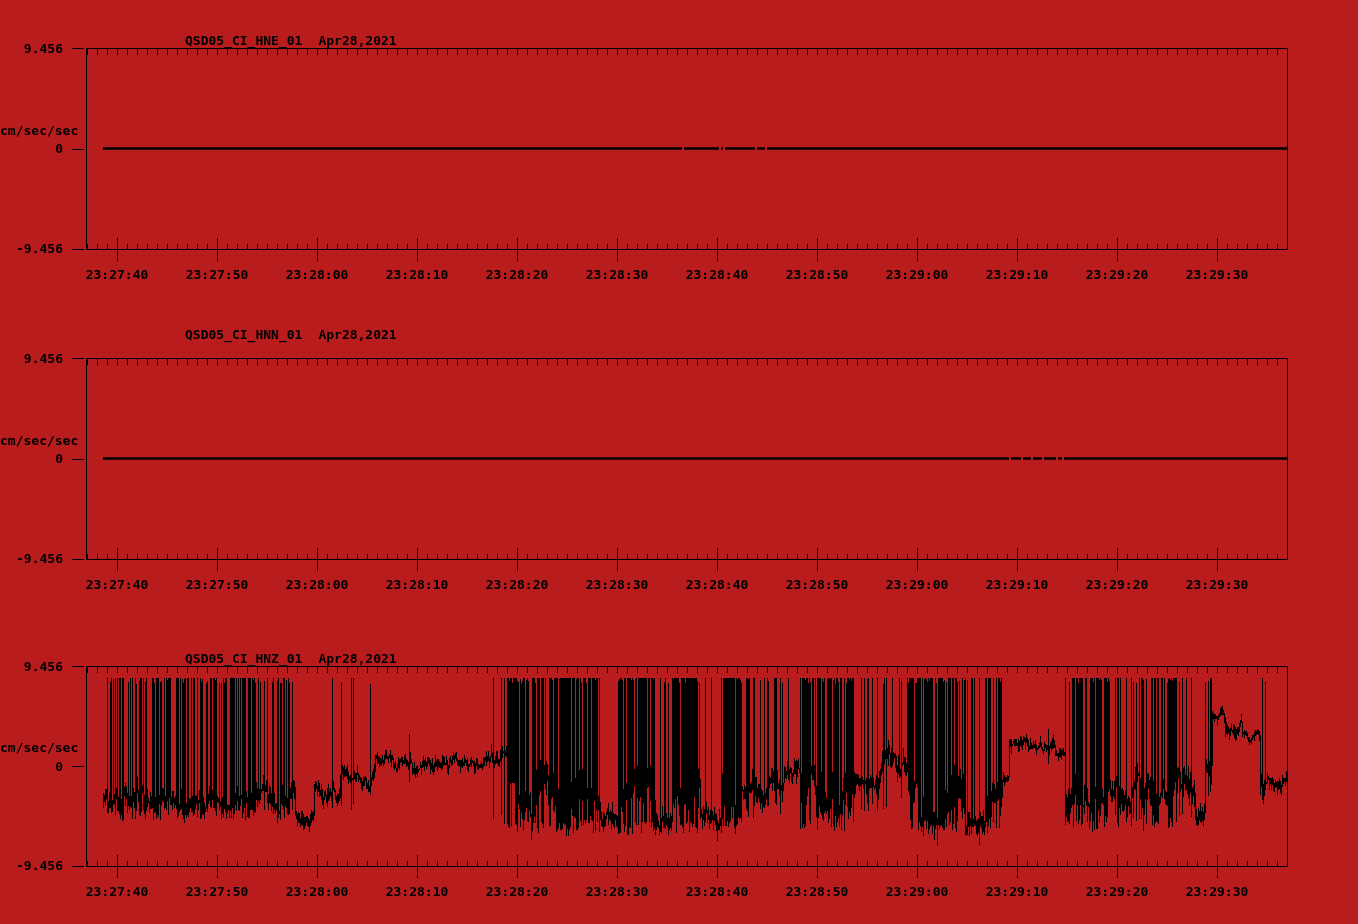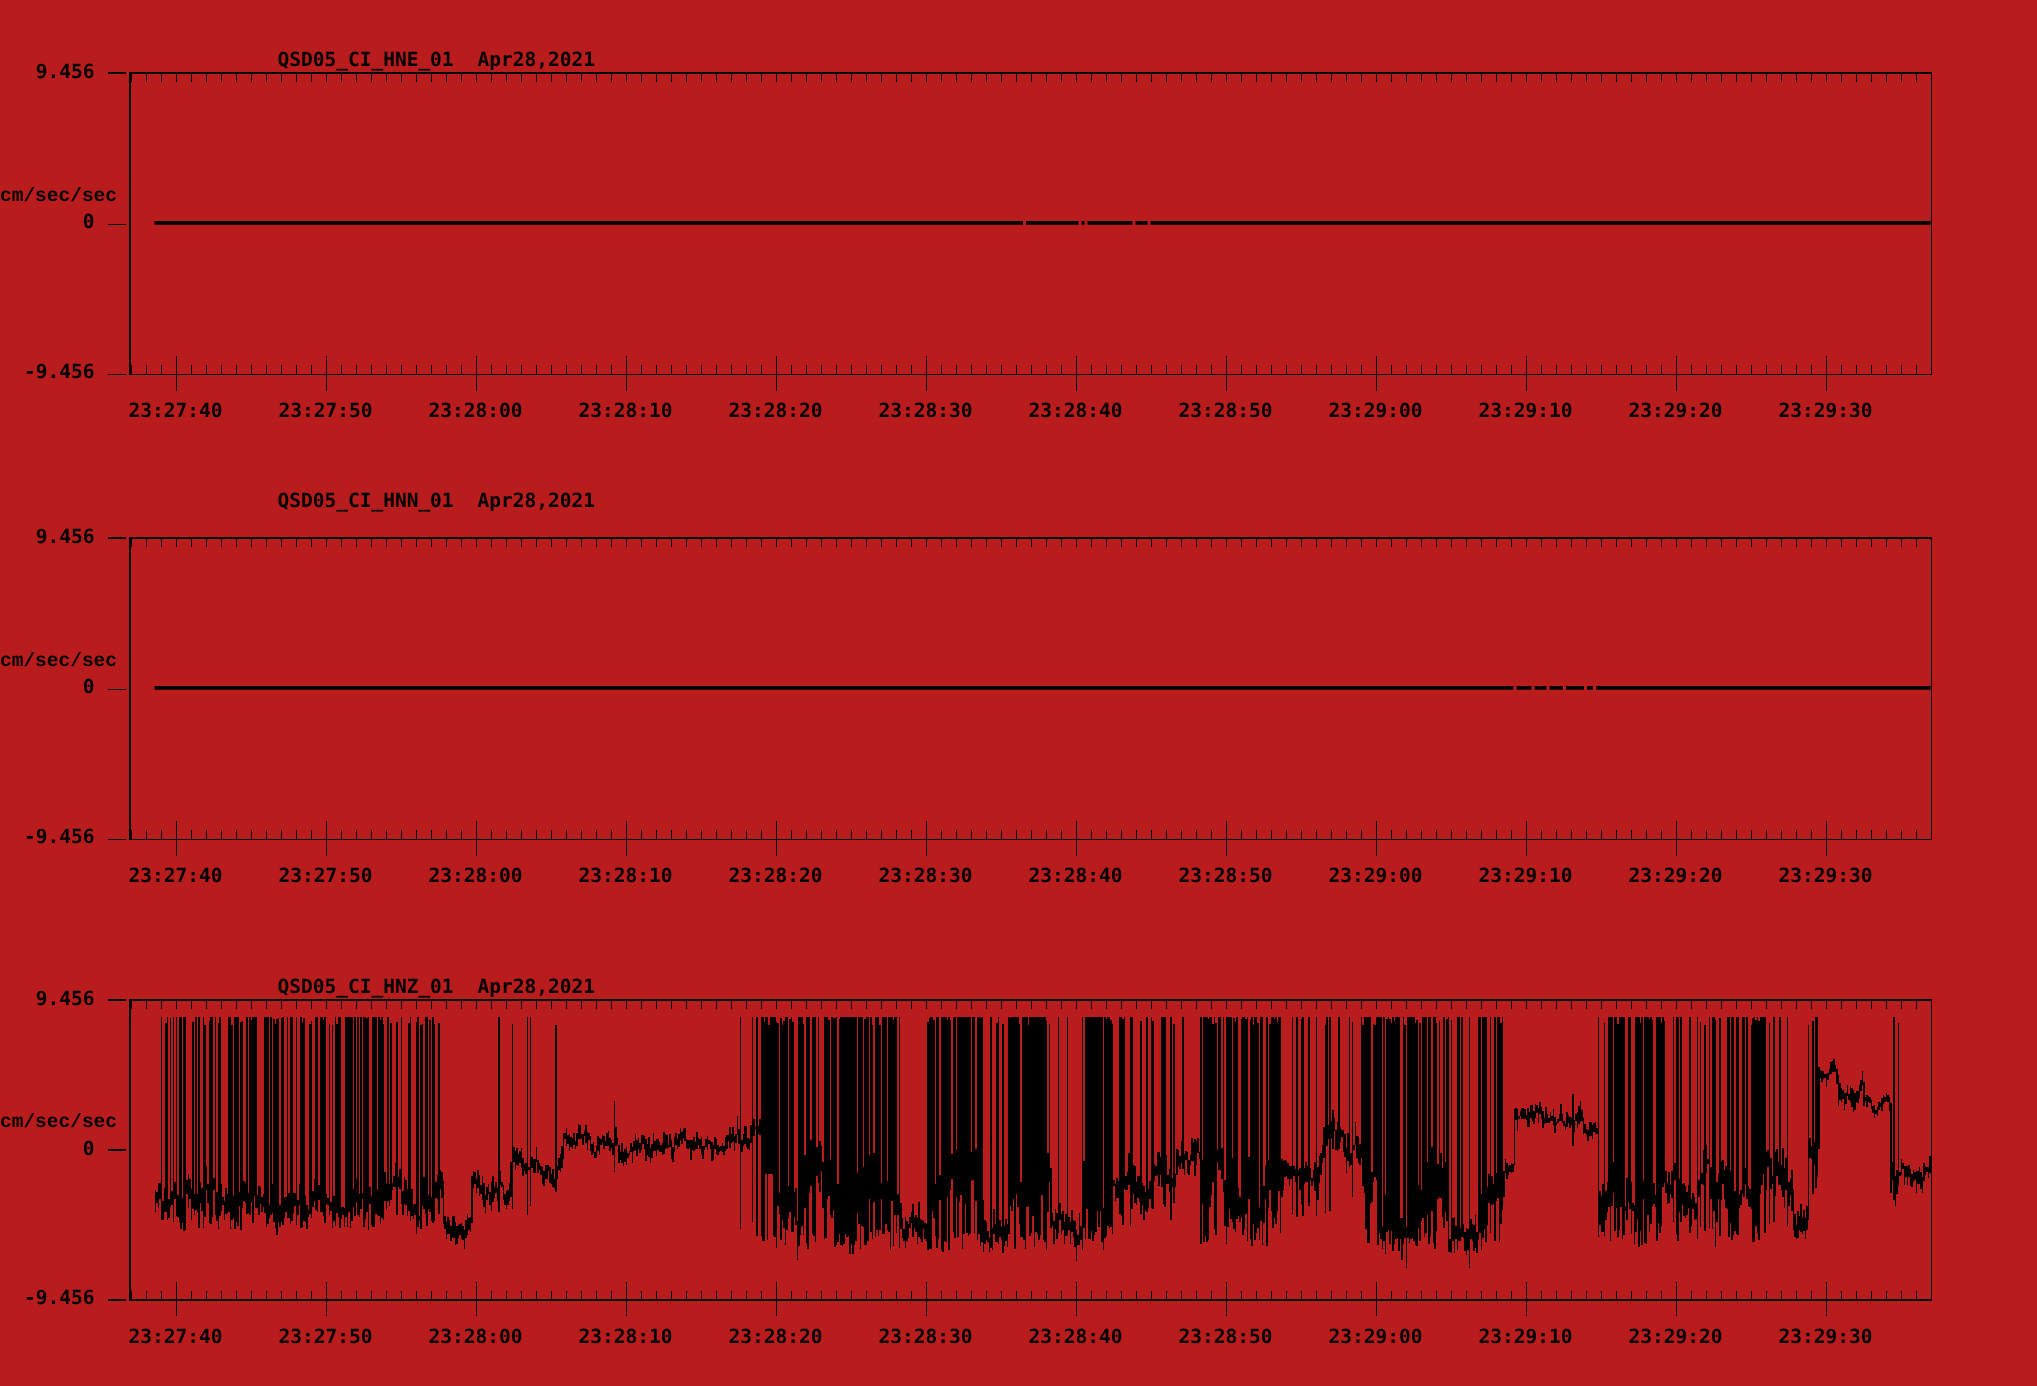--- a/index.html
+++ b/index.html
@@ -2,21 +2,21 @@
 <html><head>
 <meta charset="utf-8">
 <style>
   html,body{margin:0;padding:0;background:#fff;}
   #page{position:relative;width:1358px;height:924px;background:#b91c1c;
         font-family:"DejaVu Sans Mono","Liberation Mono",monospace;font-weight:bold;color:#000;overflow:hidden;}
   #wave{position:absolute;left:0;top:0;}
   .lbl{position:absolute;font-size:13px;line-height:13px;white-space:pre;color:#000;}
   .xtick{width:100px;text-align:center;}
   .ytick{width:60px;text-align:right;}
-  .yunit{width:78px;text-align:left;font-family:Liberation Mono, monospace;}
+  .yunit{width:78px;text-align:left;}
   .title .date{margin-left:16px;}
 </style>
 </head>
 <body>
 
 <div id="page">
   <svg id="wave" width="1358" height="924">
       <path d="M86.5 48.5H1287.5V249.5H86.5ZM87.5 48.5V54.5M87.5 243.5V249.5M97.5 48.5V54.5M97.5 243.5V249.5M107.5 48.5V54.5M107.5 243.5V249.5M117.5 48.5V54.5M117.5 237.5V260.5M127.5 48.5V54.5M127.5 243.5V249.5M137.5 48.5V54.5M137.5 243.5V249.5M147.5 48.5V54.5M147.5 243.5V249.5M157.5 48.5V54.5M157.5 243.5V249.5M167.5 48.5V54.5M167.5 243.5V249.5M177.5 48.5V54.5M177.5 243.5V249.5M187.5 48.5V54.5M187.5 243.5V249.5M197.5 48.5V54.5M197.5 243.5V249.5M207.5 48.5V54.5M207.5 243.5V249.5M217.5 48.5V54.5M217.5 237.5V260.5M227.5 48.5V54.5M227.5 243.5V249.5M237.5 48.5V54.5M237.5 243.5V249.5M247.5 48.5V54.5M247.5 243.5V249.5M257.5 48.5V54.5M257.5 243.5V249.5M267.5 48.5V54.5M267.5 243.5V249.5M277.5 48.5V54.5M277.5 243.5V249.5M287.5 48.5V54.5M287.5 243.5V249.5M297.5 48.5V54.5M297.5 243.5V249.5M307.5 48.5V54.5M307.5 243.5V249.5M317.5 48.5V54.5M317.5 237.5V260.5M327.5 48.5V54.5M327.5 243.5V249.5M337.5 48.5V54.5M337.5 243.5V249.5M347.5 48.5V54.5M347.5 243.5V249.5M357.5 48.5V54.5M357.5 243.5V249.5M367.5 48.5V54.5M367.5 243.5V249.5M377.5 48.5V54.5M377.5 243.5V249.5M387.5 48.5V54.5M387.5 243.5V249.5M397.5 48.5V54.5M397.5 243.5V249.5M407.5 48.5V54.5M407.5 243.5V249.5M417.5 48.5V54.5M417.5 237.5V260.5M427.5 48.5V54.5M427.5 243.5V249.5M437.5 48.5V54.5M437.5 243.5V249.5M447.5 48.5V54.5M447.5 243.5V249.5M457.5 48.5V54.5M457.5 243.5V249.5M467.5 48.5V54.5M467.5 243.5V249.5M477.5 48.5V54.5M477.5 243.5V249.5M487.5 48.5V54.5M487.5 243.5V249.5M497.5 48.5V54.5M497.5 243.5V249.5M507.5 48.5V54.5M507.5 243.5V249.5M517.5 48.5V54.5M517.5 237.5V260.5M527.5 48.5V54.5M527.5 243.5V249.5M537.5 48.5V54.5M537.5 243.5V249.5M547.5 48.5V54.5M547.5 243.5V249.5M557.5 48.5V54.5M557.5 243.5V249.5M567.5 48.5V54.5M567.5 243.5V249.5M577.5 48.5V54.5M577.5 243.5V249.5M587.5 48.5V54.5M587.5 243.5V249.5M597.5 48.5V54.5M597.5 243.5V249.5M607.5 48.5V54.5M607.5 243.5V249.5M617.5 48.5V54.5M617.5 237.5V260.5M627.5 48.5V54.5M627.5 243.5V249.5M637.5 48.5V54.5M637.5 243.5V249.5M647.5 48.5V54.5M647.5 243.5V249.5M657.5 48.5V54.5M657.5 243.5V249.5M667.5 48.5V54.5M667.5 243.5V249.5M677.5 48.5V54.5M677.5 243.5V249.5M687.5 48.5V54.5M687.5 243.5V249.5M697.5 48.5V54.5M697.5 243.5V249.5M707.5 48.5V54.5M707.5 243.5V249.5M717.5 48.5V54.5M717.5 237.5V260.5M727.5 48.5V54.5M727.5 243.5V249.5M737.5 48.5V54.5M737.5 243.5V249.5M747.5 48.5V54.5M747.5 243.5V249.5M757.5 48.5V54.5M757.5 243.5V249.5M767.5 48.5V54.5M767.5 243.5V249.5M777.5 48.5V54.5M777.5 243.5V249.5M787.5 48.5V54.5M787.5 243.5V249.5M797.5 48.5V54.5M797.5 243.5V249.5M807.5 48.5V54.5M807.5 243.5V249.5M817.5 48.5V54.5M817.5 237.5V260.5M827.5 48.5V54.5M827.5 243.5V249.5M837.5 48.5V54.5M837.5 243.5V249.5M847.5 48.5V54.5M847.5 243.5V249.5M857.5 48.5V54.5M857.5 243.5V249.5M867.5 48.5V54.5M867.5 243.5V249.5M877.5 48.5V54.5M877.5 243.5V249.5M887.5 48.5V54.5M887.5 243.5V249.5M897.5 48.5V54.5M897.5 243.5V249.5M907.5 48.5V54.5M907.5 243.5V249.5M917.5 48.5V54.5M917.5 237.5V260.5M927.5 48.5V54.5M927.5 243.5V249.5M937.5 48.5V54.5M937.5 243.5V249.5M947.5 48.5V54.5M947.5 243.5V249.5M957.5 48.5V54.5M957.5 243.5V249.5M967.5 48.5V54.5M967.5 243.5V249.5M977.5 48.5V54.5M977.5 243.5V249.5M987.5 48.5V54.5M987.5 243.5V249.5M997.5 48.5V54.5M997.5 243.5V249.5M1007.5 48.5V54.5M1007.5 243.5V249.5M1017.5 48.5V54.5M1017.5 237.5V260.5M1027.5 48.5V54.5M1027.5 243.5V249.5M1037.5 48.5V54.5M1037.5 243.5V249.5M1047.5 48.5V54.5M1047.5 243.5V249.5M1057.5 48.5V54.5M1057.5 243.5V249.5M1067.5 48.5V54.5M1067.5 243.5V249.5M1077.5 48.5V54.5M1077.5 243.5V249.5M1087.5 48.5V54.5M1087.5 243.5V249.5M1097.5 48.5V54.5M1097.5 243.5V249.5M1107.5 48.5V54.5M1107.5 243.5V249.5M1117.5 48.5V54.5M1117.5 237.5V260.5M1127.5 48.5V54.5M1127.5 243.5V249.5M1137.5 48.5V54.5M1137.5 243.5V249.5M1147.5 48.5V54.5M1147.5 243.5V249.5M1157.5 48.5V54.5M1157.5 243.5V249.5M1167.5 48.5V54.5M1167.5 243.5V249.5M1177.5 48.5V54.5M1177.5 243.5V249.5M1187.5 48.5V54.5M1187.5 243.5V249.5M1197.5 48.5V54.5M1197.5 243.5V249.5M1207.5 48.5V54.5M1207.5 243.5V249.5M1217.5 48.5V54.5M1217.5 237.5V260.5M1227.5 48.5V54.5M1227.5 243.5V249.5M1237.5 48.5V54.5M1237.5 243.5V249.5M1247.5 48.5V54.5M1247.5 243.5V249.5M1257.5 48.5V54.5M1257.5 243.5V249.5M1267.5 48.5V54.5M1267.5 243.5V249.5M1277.5 48.5V54.5M1277.5 243.5V249.5M1287.5 48.5V54.5M1287.5 243.5V249.5M72 48.5H84M72 149.5H84M72 249.5H84" stroke="#000000" stroke-width="1" fill="none" shape-rendering="crispEdges"></path>
       <path d="M103 148.5M103 148.5H682M684 148.5H719M721 148.5H723M725 148.5H755M757 148.5H765M767 148.5H1287" stroke="#000000" stroke-width="2.5" fill="none"></path>
       <path d="M86.5 358.5H1287.5V559.5H86.5ZM87.5 358.5V364.5M87.5 553.5V559.5M97.5 358.5V364.5M97.5 553.5V559.5M107.5 358.5V364.5M107.5 553.5V559.5M117.5 358.5V364.5M117.5 547.5V570.5M127.5 358.5V364.5M127.5 553.5V559.5M137.5 358.5V364.5M137.5 553.5V559.5M147.5 358.5V364.5M147.5 553.5V559.5M157.5 358.5V364.5M157.5 553.5V559.5M167.5 358.5V364.5M167.5 553.5V559.5M177.5 358.5V364.5M177.5 553.5V559.5M187.5 358.5V364.5M187.5 553.5V559.5M197.5 358.5V364.5M197.5 553.5V559.5M207.5 358.5V364.5M207.5 553.5V559.5M217.5 358.5V364.5M217.5 547.5V570.5M227.5 358.5V364.5M227.5 553.5V559.5M237.5 358.5V364.5M237.5 553.5V559.5M247.5 358.5V364.5M247.5 553.5V559.5M257.5 358.5V364.5M257.5 553.5V559.5M267.5 358.5V364.5M267.5 553.5V559.5M277.5 358.5V364.5M277.5 553.5V559.5M287.5 358.5V364.5M287.5 553.5V559.5M297.5 358.5V364.5M297.5 553.5V559.5M307.5 358.5V364.5M307.5 553.5V559.5M317.5 358.5V364.5M317.5 547.5V570.5M327.5 358.5V364.5M327.5 553.5V559.5M337.5 358.5V364.5M337.5 553.5V559.5M347.5 358.5V364.5M347.5 553.5V559.5M357.5 358.5V364.5M357.5 553.5V559.5M367.5 358.5V364.5M367.5 553.5V559.5M377.5 358.5V364.5M377.5 553.5V559.5M387.5 358.5V364.5M387.5 553.5V559.5M397.5 358.5V364.5M397.5 553.5V559.5M407.5 358.5V364.5M407.5 553.5V559.5M417.5 358.5V364.5M417.5 547.5V570.5M427.5 358.5V364.5M427.5 553.5V559.5M437.5 358.5V364.5M437.5 553.5V559.5M447.5 358.5V364.5M447.5 553.5V559.5M457.5 358.5V364.5M457.5 553.5V559.5M467.5 358.5V364.5M467.5 553.5V559.5M477.5 358.5V364.5M477.5 553.5V559.5M487.5 358.5V364.5M487.5 553.5V559.5M497.5 358.5V364.5M497.5 553.5V559.5M507.5 358.5V364.5M507.5 553.5V559.5M517.5 358.5V364.5M517.5 547.5V570.5M527.5 358.5V364.5M527.5 553.5V559.5M537.5 358.5V364.5M537.5 553.5V559.5M547.5 358.5V364.5M547.5 553.5V559.5M557.5 358.5V364.5M557.5 553.5V559.5M567.5 358.5V364.5M567.5 553.5V559.5M577.5 358.5V364.5M577.5 553.5V559.5M587.5 358.5V364.5M587.5 553.5V559.5M597.5 358.5V364.5M597.5 553.5V559.5M607.5 358.5V364.5M607.5 553.5V559.5M617.5 358.5V364.5M617.5 547.5V570.5M627.5 358.5V364.5M627.5 553.5V559.5M637.5 358.5V364.5M637.5 553.5V559.5M647.5 358.5V364.5M647.5 553.5V559.5M657.5 358.5V364.5M657.5 553.5V559.5M667.5 358.5V364.5M667.5 553.5V559.5M677.5 358.5V364.5M677.5 553.5V559.5M687.5 358.5V364.5M687.5 553.5V559.5M697.5 358.5V364.5M697.5 553.5V559.5M707.5 358.5V364.5M707.5 553.5V559.5M717.5 358.5V364.5M717.5 547.5V570.5M727.5 358.5V364.5M727.5 553.5V559.5M737.5 358.5V364.5M737.5 553.5V559.5M747.5 358.5V364.5M747.5 553.5V559.5M757.5 358.5V364.5M757.5 553.5V559.5M767.5 358.5V364.5M767.5 553.5V559.5M777.5 358.5V364.5M777.5 553.5V559.5M787.5 358.5V364.5M787.5 553.5V559.5M797.5 358.5V364.5M797.5 553.5V559.5M807.5 358.5V364.5M807.5 553.5V559.5M817.5 358.5V364.5M817.5 547.5V570.5M827.5 358.5V364.5M827.5 553.5V559.5M837.5 358.5V364.5M837.5 553.5V559.5M847.5 358.5V364.5M847.5 553.5V559.5M857.5 358.5V364.5M857.5 553.5V559.5M867.5 358.5V364.5M867.5 553.5V559.5M877.5 358.5V364.5M877.5 553.5V559.5M887.5 358.5V364.5M887.5 553.5V559.5M897.5 358.5V364.5M897.5 553.5V559.5M907.5 358.5V364.5M907.5 553.5V559.5M917.5 358.5V364.5M917.5 547.5V570.5M927.5 358.5V364.5M927.5 553.5V559.5M937.5 358.5V364.5M937.5 553.5V559.5M947.5 358.5V364.5M947.5 553.5V559.5M957.5 358.5V364.5M957.5 553.5V559.5M967.5 358.5V364.5M967.5 553.5V559.5M977.5 358.5V364.5M977.5 553.5V559.5M987.5 358.5V364.5M987.5 553.5V559.5M997.5 358.5V364.5M997.5 553.5V559.5M1007.5 358.5V364.5M1007.5 553.5V559.5M1017.5 358.5V364.5M1017.5 547.5V570.5M1027.5 358.5V364.5M1027.5 553.5V559.5M1037.5 358.5V364.5M1037.5 553.5V559.5M1047.5 358.5V364.5M1047.5 553.5V559.5M1057.5 358.5V364.5M1057.5 553.5V559.5M1067.5 358.5V364.5M1067.5 553.5V559.5M1077.5 358.5V364.5M1077.5 553.5V559.5M1087.5 358.5V364.5M1087.5 553.5V559.5M1097.5 358.5V364.5M1097.5 553.5V559.5M1107.5 358.5V364.5M1107.5 553.5V559.5M1117.5 358.5V364.5M1117.5 547.5V570.5M1127.5 358.5V364.5M1127.5 553.5V559.5M1137.5 358.5V364.5M1137.5 553.5V559.5M1147.5 358.5V364.5M1147.5 553.5V559.5M1157.5 358.5V364.5M1157.5 553.5V559.5M1167.5 358.5V364.5M1167.5 553.5V559.5M1177.5 358.5V364.5M1177.5 553.5V559.5M1187.5 358.5V364.5M1187.5 553.5V559.5M1197.5 358.5V364.5M1197.5 553.5V559.5M1207.5 358.5V364.5M1207.5 553.5V559.5M1217.5 358.5V364.5M1217.5 547.5V570.5M1227.5 358.5V364.5M1227.5 553.5V559.5M1237.5 358.5V364.5M1237.5 553.5V559.5M1247.5 358.5V364.5M1247.5 553.5V559.5M1257.5 358.5V364.5M1257.5 553.5V559.5M1267.5 358.5V364.5M1267.5 553.5V559.5M1277.5 358.5V364.5M1277.5 553.5V559.5M1287.5 358.5V364.5M1287.5 553.5V559.5M72 358.5H84M72 459.5H84M72 559.5H84" stroke="#000000" stroke-width="1" fill="none" shape-rendering="crispEdges"></path>

